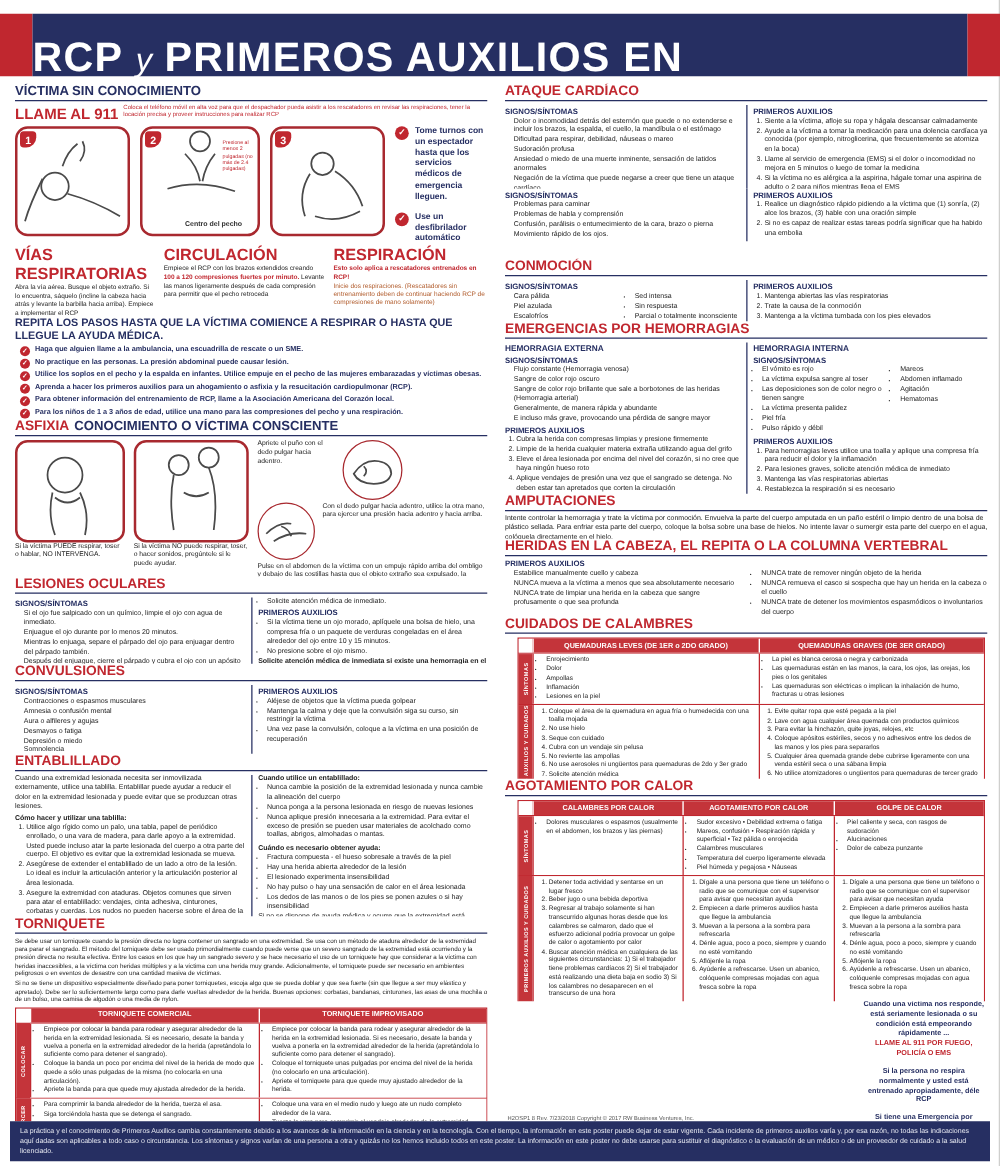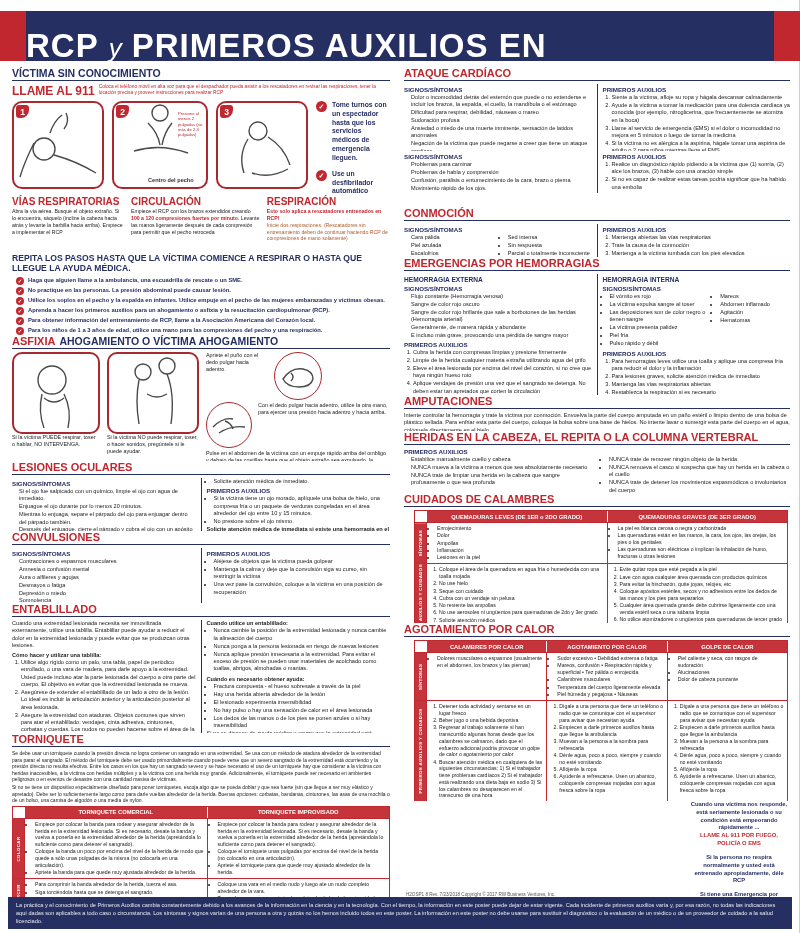--- a/index.html
+++ b/index.html
@@ -13,21 +13,21 @@
   .band .t2{font-size:26px;font-style:italic;font-weight:normal;}
   
   .main{display:flex;gap:14px;padding:6px 10px 0 12px;height:838px;}
   .colL{width:378px;flex:none;display:flex;flex-direction:column;}
   .colR{flex:1;display:flex;flex-direction:column;}
   .sec{overflow:hidden;flex:none;}
   .trule{border-bottom:1.6px solid #262f62;padding-bottom:1px;margin-bottom:3px;display:flex;gap:4px;align-items:baseline;}
   .h-navy{color:#262f62;font-weight:bold;font-size:10.5px;}
   .h-red{color:#c0272f;font-weight:bold;font-size:11px;}
   .sh{color:#262f62;font-weight:bold;font-size:6.2px;margin:2px 0 1px;}
-  .sh-red{color:#c0272f;font-weight:bold;font-size:10px;margin:1px 0;}
+  .sh-red{color:#c0272f;font-weight:bold;font-size:13px;margin:1px 0;}
   .txt,.dot,.num{font-size:5.6px;line-height:1.32;}
   .red{color:#c0272f;}
   .b{font-weight:bold;}
   ul.dot{margin:0;padding-left:7px;list-style:disc;}
   ul.dot li{margin-bottom:0.5px;}
   ol.num{margin:0;padding-left:9px;}
   ol.num li{margin-bottom:0.5px;}
   .twocol{display:flex;}
   .twocol>div{flex:1;min-width:0;}
   .twocol>div+div{border-left:1.4px solid #262f62;padding-left:5px;margin-left:5px;}
@@ -160,21 +160,21 @@
             <div class="has-ck"><span class="ck">✓</span><span>Aprenda a hacer los primeros auxilios para un ahogamiento o asfixia y la resucitación cardiopulmonar (RCP).</span></div>
             <div class="has-ck"><span class="ck">✓</span><span>Para obtener información del entrenamiento de RCP, llame a la Asociación Americana del Corazón local.</span></div>
             <div class="has-ck"><span class="ck">✓</span><span>Para los niños de 1 a 3 años de edad, utilice una mano para las compresiones del pecho y una respiración.</span></div>
           </div>
 
       </div>
 
       <div class="sec" style="height:126px">
         <div class="trule">
           <span class="h-red">ASFIXIA</span>
-          <span class="h-navy">AHOGAMIENTO O VÍCTIMA AHOGAMIENTO</span>
+          <span class="h-navy">CONOCIMIENTO O VÍCTIMA CONSCIENTE</span>
         </div>
         <div style="display:flex;gap:7px;">
           <div style="width:88px">
             <div class="ibox" style="width:84px;height:78px">
               <svg width="84" height="78" viewBox="0 0 84 78">
                   <g class="sketch">
                     <circle cx="38" cy="26" r="14"></circle>
                     <path d="M28 40 Q 24 58 30 74"></path>
                     <path d="M50 40 Q 58 56 54 74"></path>
                     <path d="M30 44 Q 40 52 50 44"></path>

